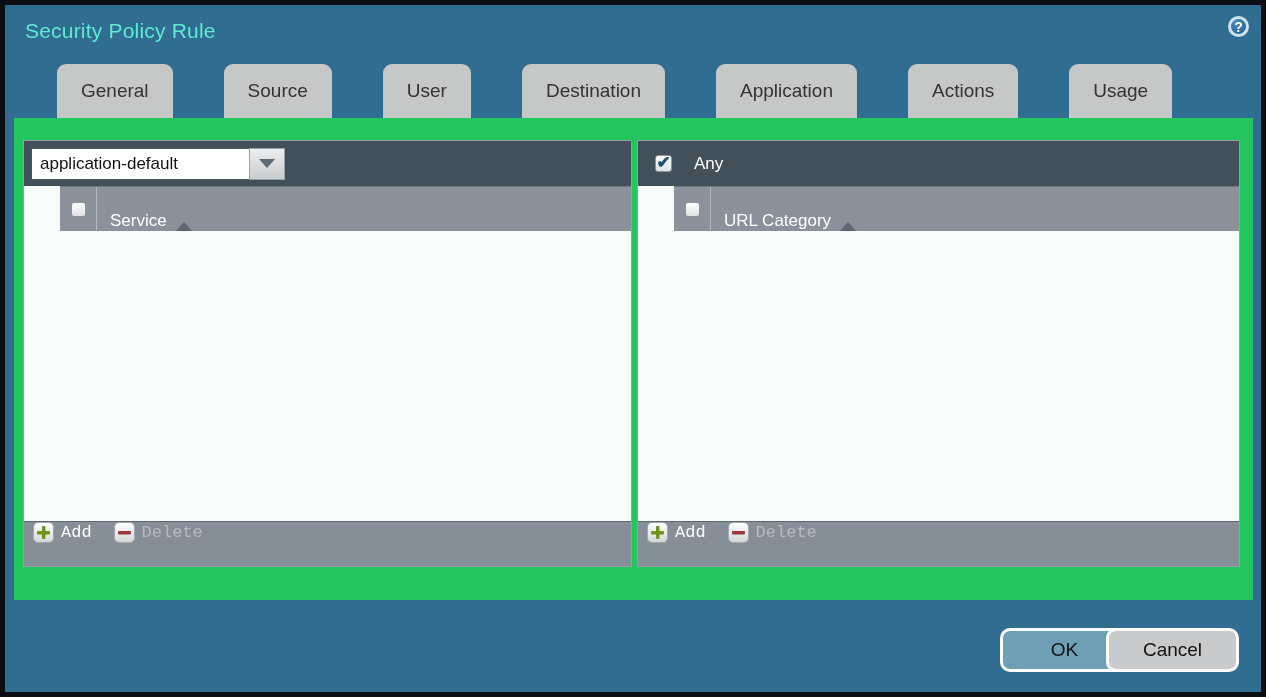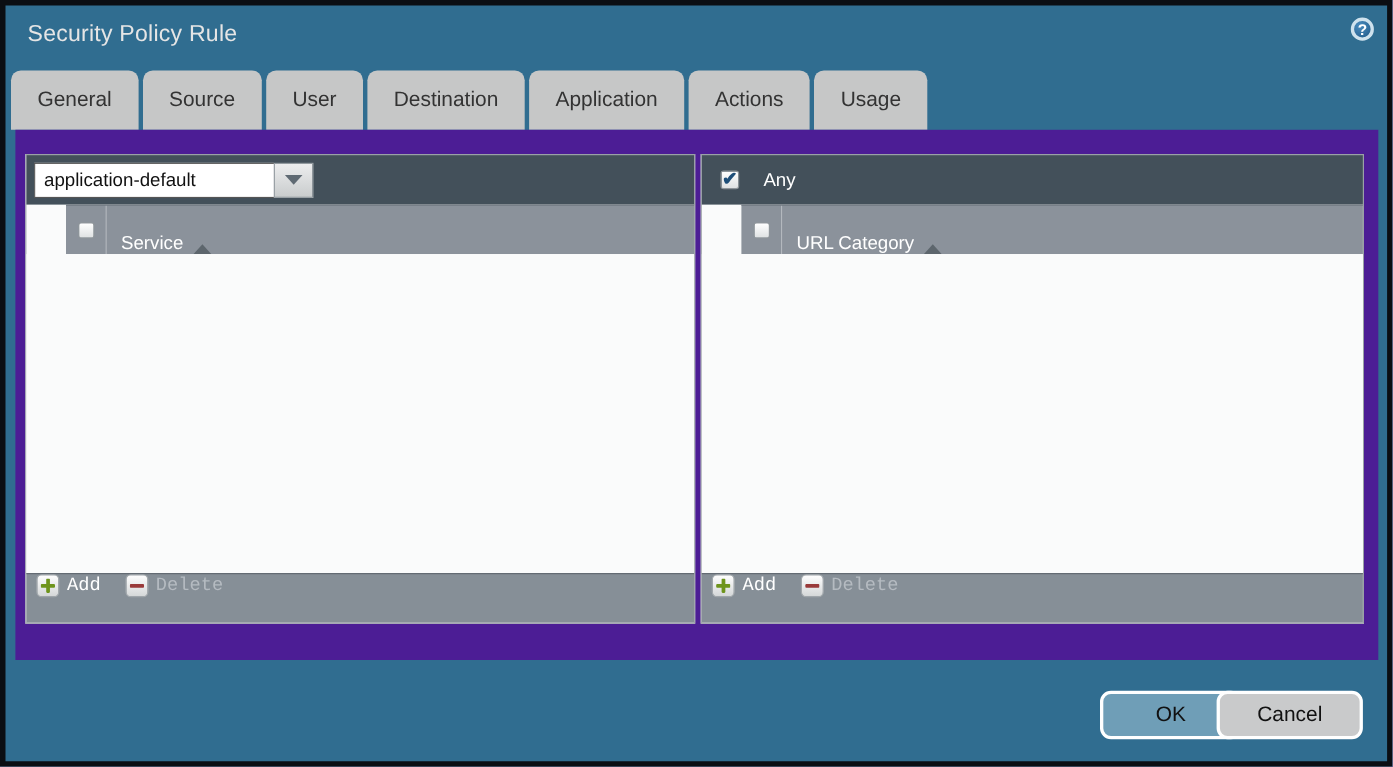--- a/index.html
+++ b/index.html
@@ -9,21 +9,21 @@
   .screen {
     position:relative; width:1266px; height:697px;
     background:#306d90;
     box-shadow: inset 0 0 0 5px #0b0e13;
     overflow:hidden;
   }
 
   
   .dialog-title {
     position:absolute; left:25px; top:19px;
-    color:#e5e5e5; font-size:21px; letter-spacing:0.2px;
+    color:#5eead4; font-size:21px; letter-spacing:0.2px;
   }
   .help {
     position:absolute; right:17px; top:16px;
     width:21px; height:21px; border-radius:50%;
     background:radial-gradient(circle at 35% 30%, #4a8cbe, #215a88);
     border:3px solid #cfe2ed;
     color:#ffffff; font-size:14px; font-weight:bold;
     display:flex; align-items:center; justify-content:center;
     cursor:pointer;
   }
@@ -33,28 +33,29 @@
     position:absolute; left:10px; top:64px; height:54px;
     display:flex; gap:4px;
   }
   .tab {
     background:#c6c7c7; color:#333;
     border-radius:9px 9px 0 0;
     font-size:19px;
     display:flex; align-items:center; justify-content:center;
     padding:0 24px; white-space:nowrap;
     cursor:pointer;
+    margin-left:47px;
   }
   .tab.active { background:#ffffff; color:#222; }
 
   
   .content {
     position:absolute; left:14px; top:118px;
     width:1239px; height:482px;
-    background:#4c1d95;
+    background:#22c55e;
   }
   .panel {
     position:absolute; top:22px; height:427px;
     border:1px solid #9aa1a6;
     display:flex; flex-direction:column;
     background:#fafbfb;
   }
   .panel.left  { left:9px;   width:609px; }
   .panel.right { left:623px; width:603px; }
 

